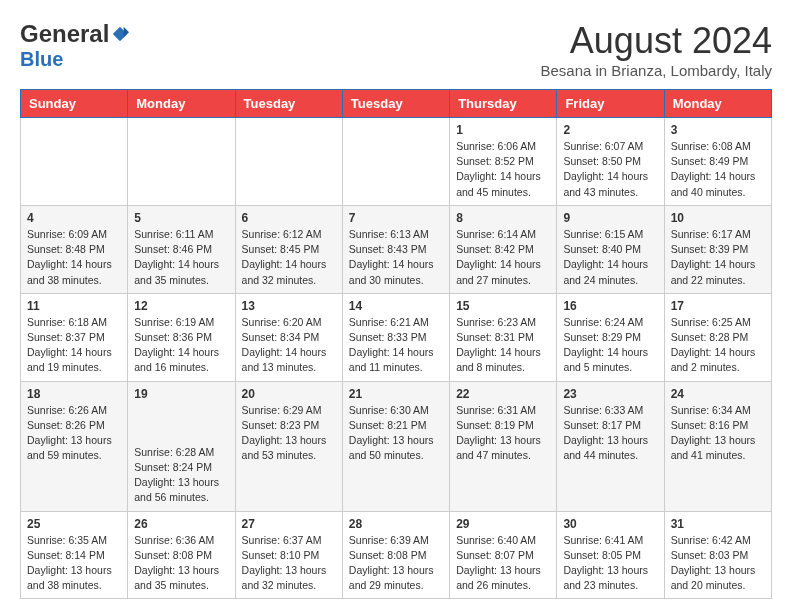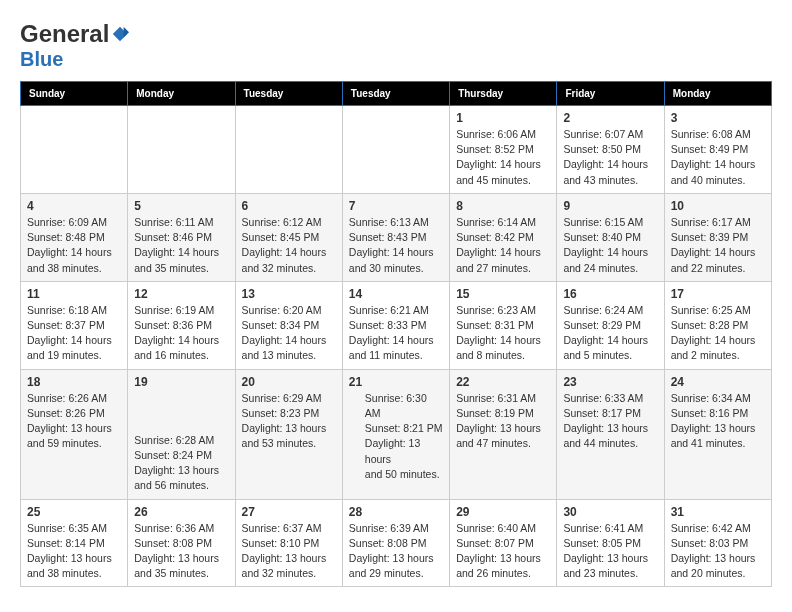--- a/index.html
+++ b/index.html
@@ -50,24 +50,24 @@
     }
     .location {
       font-size: 15px;
       color: #555;
     }
     .calendar {
       width: 100%;
       border-collapse: collapse;
     }
     .calendar th {
-      background-color: #000000;
+      background-color: #ef4444;
       color: #fff;
       padding: 6px 8px;
-      font-size: 10px;
+      font-size: 13px;
       font-weight: bold;
       text-align: left;
       border: 1px solid #2970b8;
     }
     .calendar td {
       vertical-align: top;
       padding: 5px 6px;
       font-size: 11px;
       color: #333;
       border: 1px solid #ccc;
@@ -99,20 +99,24 @@
   <div class="logo">
     <div class="logo-text">
       <span class="logo-general">General</span>
       <svg class="logo-icon" viewBox="0 0 20 20">
         <polygon points="10,2 18,10 10,18 2,10" fill="#2970b8"></polygon>
         <polygon points="14,2 20,8 14,14" fill="#1a5c9e"></polygon>
       </svg>
     </div>
     <span class="logo-blue">Blue</span>
   </div>
+  <div class="title-section">
+    <div class="month-title">August 2024</div>
+    <div class="location">Besana in Brianza, Lombardy, Italy</div>
+  </div>
 </div>
 
 <table class="calendar">
   <thead>
     <tr>
     <th>Sunday</th>
         <th>Monday</th>
         <th>Tuesday</th>
         <th>Tuesday</th>
         <th>Thursday</th>
@@ -267,21 +271,21 @@
         </td>
         <td>
           <div class="day-number">20</div>
           <div class="day-info" style="white-space: pre-line;">Sunrise: 6:29 AM
 Sunset: 8:23 PM
 Daylight: 13 hours
 and 53 minutes.</div>
         </td>
         <td>
           <div class="day-number">21</div>
-          <div class="day-info" style="white-space: pre-line; margin-left: 16px;">Sunrise: 6:30 AM
+          <div class="day-info" style="white-space: pre-line;">Sunrise: 6:30 AM
 Sunset: 8:21 PM
 Daylight: 13 hours
 and 50 minutes.</div>
         </td>
         <td>
           <div class="day-number">22</div>
           <div class="day-info" style="white-space: pre-line;">Sunrise: 6:31 AM
 Sunset: 8:19 PM
 Daylight: 13 hours
 and 47 minutes.</div>

